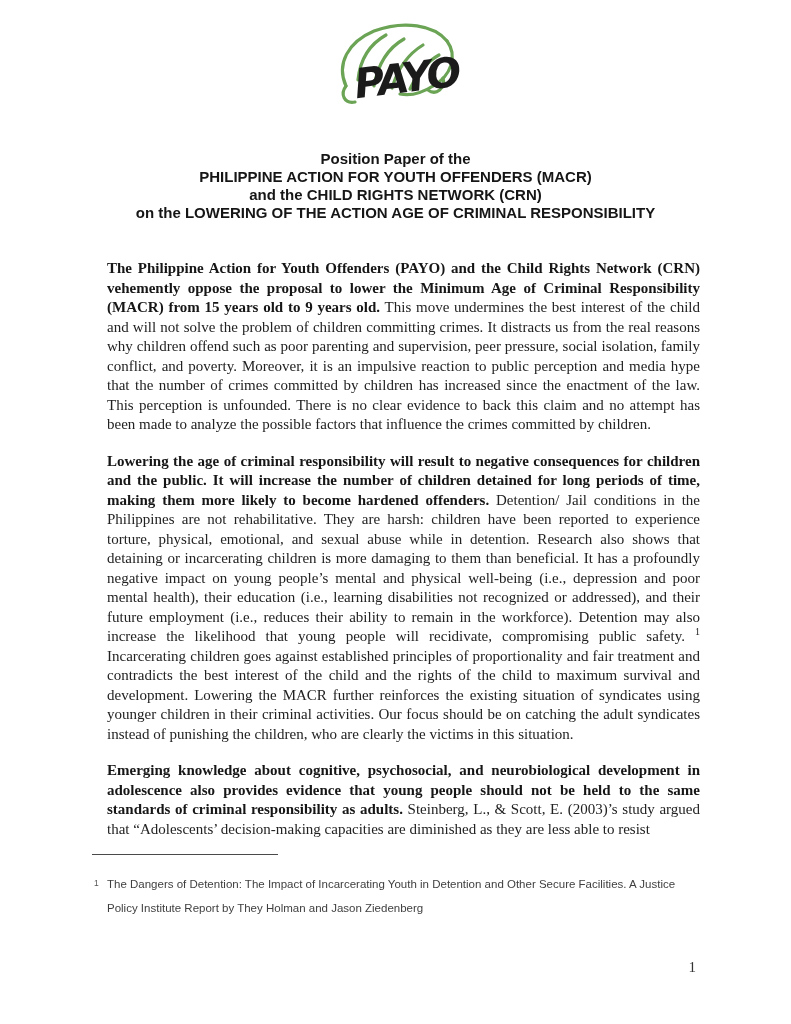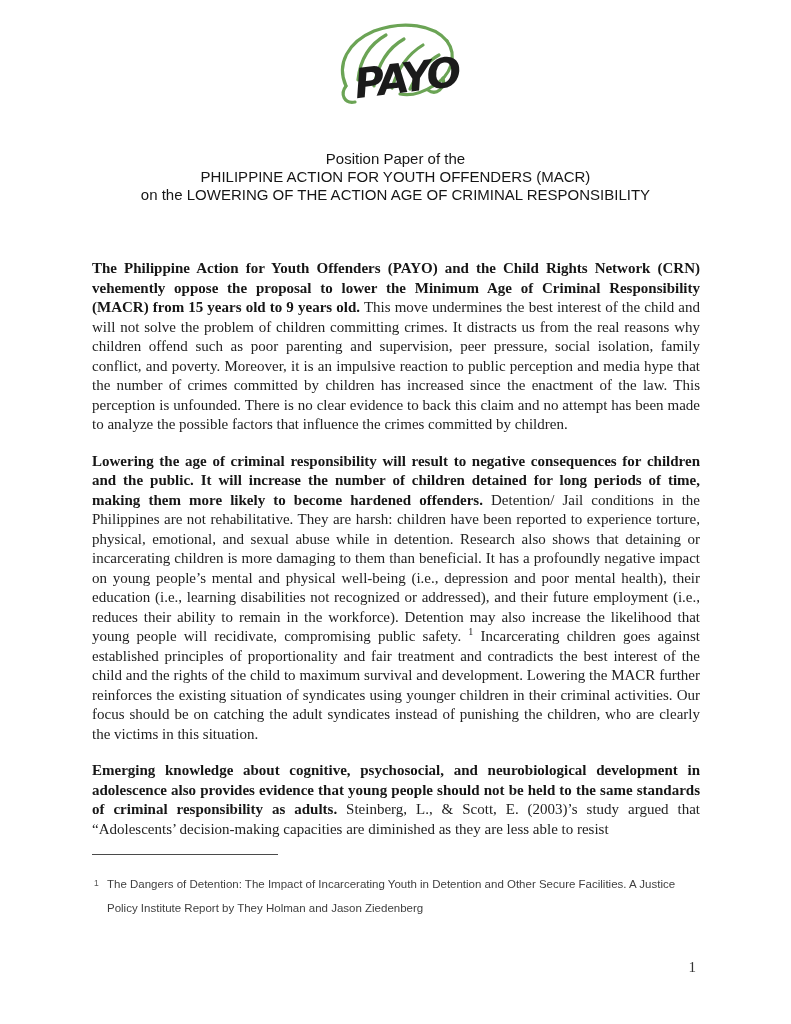--- a/index.html
+++ b/index.html
@@ -26,38 +26,39 @@
   }
   .logo-box { display: flex; align-items: center; justify-content: center; }
   
   .title-block {
     position: absolute;
     top: 150px;
     left: 60px;
     right: 60px;
     text-align: center;
     font-family: "Liberation Sans", sans-serif;
-    font-weight: normal;
+    font-weight: bold;
     font-size: 15px;
     line-height: 18px;
     color: #161616;
   }
   
   .body-block {
     position: absolute;
     top: 259px;
     left: 92px;
     width: 608px;
   }
   .body-para {
     font-size: 15px;
     line-height: 19.5px;
     text-align: justify;
     margin-bottom: 17px;
     color: #222222;
+    margin-left: 15px;
   }
   .body-para strong { font-weight: bold; color: #161616; }
   .body-para sup.fn-ref {
     font-size: 10px;
     vertical-align: super;
     line-height: 0;
   }
   
   .footnote-rule {
     position: absolute;
@@ -123,20 +124,21 @@
           <path d="M98,74 C106,80 116,72 113,62" stroke="#6BA455"></path>
         </g>
         <text class="payo-word" x="24" y="78" font-size="41" letter-spacing="-3" transform="rotate(-7 60 62)" fill="#1b1b1b">PAYO</text>
       </svg>
     </div>
   </div>
 
   <div class="title-block">
     <div>Position Paper of the</div>
     <div>PHILIPPINE ACTION FOR YOUTH OFFENDERS (MACR)</div>
+    <div>and the CHILD RIGHTS NETWORK (CRN)</div>
     <div>on the LOWERING OF THE ACTION AGE OF CRIMINAL RESPONSIBILITY</div>
   </div>
 
   <div class="body-block">
     <p class="body-para"><strong>The Philippine Action for Youth Offenders (PAYO) and the Child Rights Network (CRN) vehemently oppose the proposal to lower the Minimum Age of Criminal Responsibility (MACR) from 15 years old to 9 years old.</strong><span> This move undermines the best interest of the child and will not solve the problem of children committing crimes. It distracts us from the real reasons why children offend such as poor parenting and supervision, peer pressure, social isolation, family conflict, and poverty.  Moreover, it is an impulsive reaction to public perception and media hype that the number of crimes committed by children has increased since the enactment of the law. This perception is unfounded. There is no clear evidence to back this claim and no attempt has been made to analyze the possible factors that influence the crimes committed by children.</span></p>
 
     <p class="body-para"><strong>Lowering the age of criminal responsibility will result to negative consequences for children and the public.  It will increase the number of children detained for long periods of time, making them more likely to become hardened offenders.</strong><span> Detention/ Jail conditions in the Philippines are not rehabilitative. They are harsh: children have been reported to experience torture, physical, emotional, and sexual abuse while in detention. Research also shows that detaining or incarcerating children is more damaging to them than beneficial.  It has a profoundly negative impact on young people’s mental and physical well-being (i.e., depression and poor mental health), their education (i.e., learning disabilities not recognized or addressed), and their future employment (i.e., reduces their ability to remain in the workforce).  Detention may also increase the likelihood that young people will recidivate, compromising public safety. </span><sup class="fn-ref">1</sup><span> Incarcerating children goes against established principles of proportionality and fair treatment and contradicts the best interest of the child and the rights of the child to maximum survival and development.  Lowering the MACR further reinforces the existing situation of syndicates using younger children in their criminal activities. Our focus should be on catching the adult syndicates instead of punishing the children, who are clearly the victims in this situation.</span></p>
 
     <p class="body-para"><strong>Emerging knowledge about cognitive, psychosocial, and neurobiological development in adolescence also provides evidence that young people should not be held to the same standards of criminal responsibility as adults.</strong><span> Steinberg, L., &amp; Scott, E. (2003)’s study argued that “Adolescents’ decision-making capacities are diminished as they are less able to resist</span></p>
   </div>

